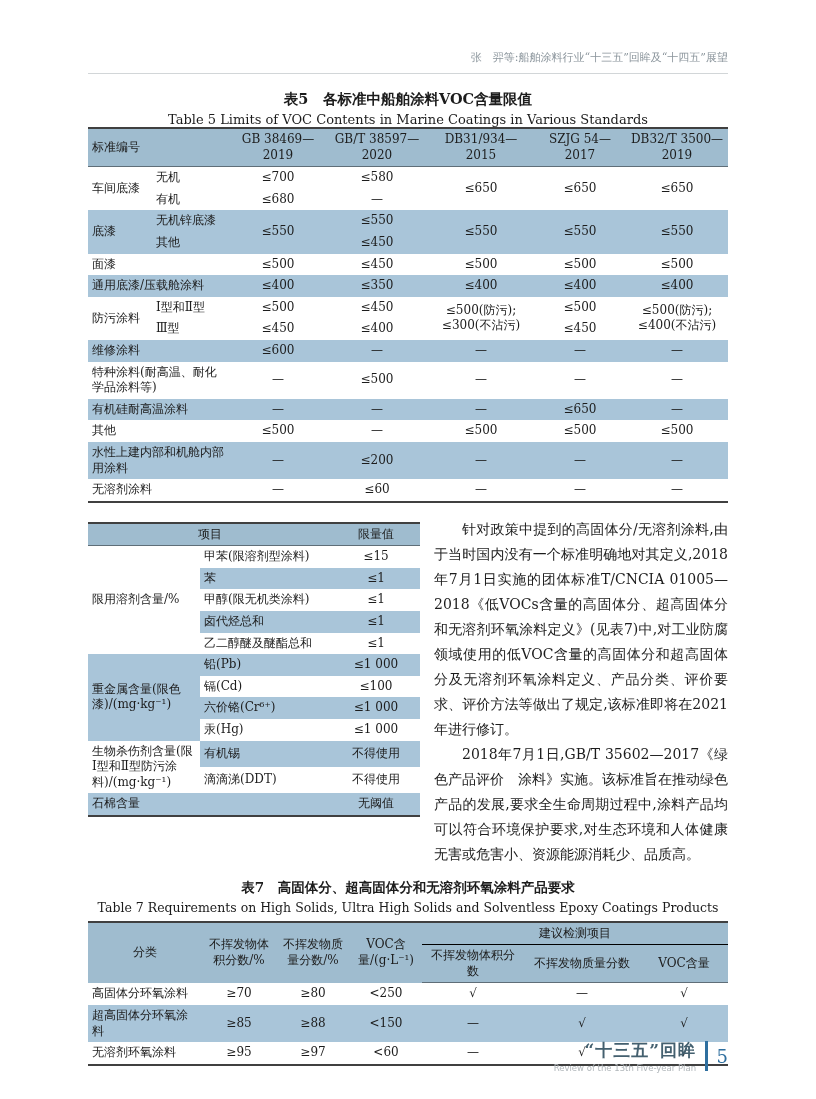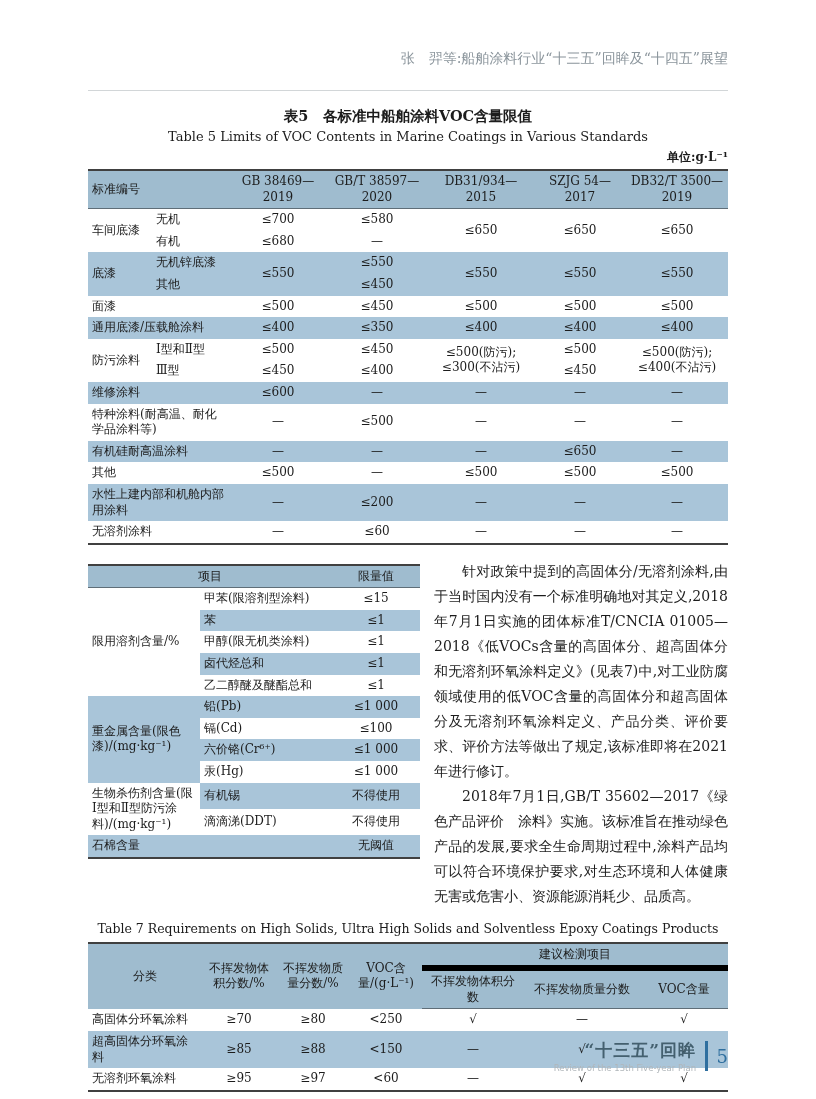--- a/index.html
+++ b/index.html
@@ -8,22 +8,22 @@
     position:relative; width:816px; height:1099px; margin:0 auto;
     background:#ffffff; overflow:hidden;
     font-family:"DejaVu Serif","Liberation Serif",serif;
     color:#1c1c1c;
   }
   .content { width:640px; margin:0 88px; }
 
   
   .running-head {
     padding-top:50px; text-align:right;
-    font-size:14px; color:#8b959c;
-    border-bottom:1.5px solid #d2d6d8; padding-bottom:22px;
+    font-size:11px; color:#8b959c;
+    border-bottom:1.5px solid #d2d6d8; padding-bottom:8px;
   }
 
   
   .tbl-title-cn { text-align:center; font-weight:bold; font-size:14.5px; margin-top:16px; }
   .tbl-title-en { text-align:center; font-weight:normal; font-size:13px; margin-top:3px;
                   font-family:"DejaVu Serif","Liberation Serif",serif; }
   .unit-line   { text-align:right; font-weight:bold; font-size:12px; margin:5px 0 3px; }
 
   
   table { border-collapse:collapse; table-layout:fixed; width:100%;
@@ -47,21 +47,21 @@
   .mid-left table { margin-top:5px; }
 
   .para { font-size:14px; line-height:25px; text-align:justify; text-indent:2em; }
   .para + .para { margin-top:0; }
 
   
   .t7-section { margin-top:12px; }
   .t7-section .tbl-title-cn { font-size:13.5px; margin-top:0; }
   .t7-section .tbl-title-en { font-size:12.5px; }
   .t7-section table { margin-top:6px; }
-  th.group-head { border-bottom:6px solid #000000; }
+  th.group-head { border-bottom:1px solid #000000; }
 
   
   .footer { position:absolute; right:88px; bottom:26px;
             display:flex; align-items:center; gap:9px; }
   .footer-text { text-align:right; }
   .footer-cn { font-size:17px; font-weight:bold; color:#44606f; letter-spacing:1px; }
   .footer-en { font-size:8.5px; color:#b0b6ba; margin-top:1px;
                font-family:"DejaVu Sans","Liberation Sans",sans-serif; }
   .footer-bar { width:2.5px; height:30px; background:#2f6f9f; }
   .footer-page { font-size:18px; color:#2f6f9f; font-family:"DejaVu Serif","Liberation Serif",serif; }
@@ -70,21 +70,20 @@
 <body>
 
 <div class="page">
   <div class="content">
 
     <div class="running-head">张　羿等:船舶涂料行业“十三五”回眸及“十四五”展望</div>
 
     <div>
       <div class="tbl-title-cn">表5　各标准中船舶涂料VOC含量限值</div>
       <div class="tbl-title-en">Table 5   Limits of VOC Contents in Marine Coatings in Various Standards</div>
-      <div class="unit-line">单位:g·L⁻¹</div>
 
       <table class="tbl t5">
         <colgroup>
           <col style="width:64px">
             <col style="width:78px">
             <col style="width:96px">
           <col style="width:102px">
             <col style="width:106px">
             <col style="width:92px">
             <col style="width:102px">
@@ -282,20 +281,21 @@
         </table>
       </div>
 
       <div class="mid-right">
         <p class="para">针对政策中提到的高固体分/无溶剂涂料,由于当时国内没有一个标准明确地对其定义,2018年7月1日实施的团体标准T/CNCIA 01005—2018《低VOCs含量的高固体分、超高固体分和无溶剂环氧涂料定义》(见表7)中,对工业防腐领域使用的低VOC含量的高固体分和超高固体分及无溶剂环氧涂料定义、产品分类、评价要求、评价方法等做出了规定,该标准即将在2021年进行修订。</p>
         <p class="para">2018年7月1日,GB/T 35602—2017《绿色产品评价　涂料》实施。该标准旨在推动绿色产品的发展,要求全生命周期过程中,涂料产品均可以符合环境保护要求,对生态环境和人体健康无害或危害小、资源能源消耗少、品质高。</p>
       </div>
     </div>
 
     <div class="t7-section">
+      <div class="tbl-title-cn">表7　高固体分、超高固体分和无溶剂环氧涂料产品要求</div>
       <div class="tbl-title-en">Table 7   Requirements on High Solids, Ultra High Solids and Solventless Epoxy Coatings Products</div>
       <table class="tbl t7">
         <colgroup>
           <col style="width:114px">
             <col style="width:74px">
             <col style="width:74px">
             <col style="width:72px">
           <col style="width:102px">
             <col style="width:116px">
             <col style="width:88px">

